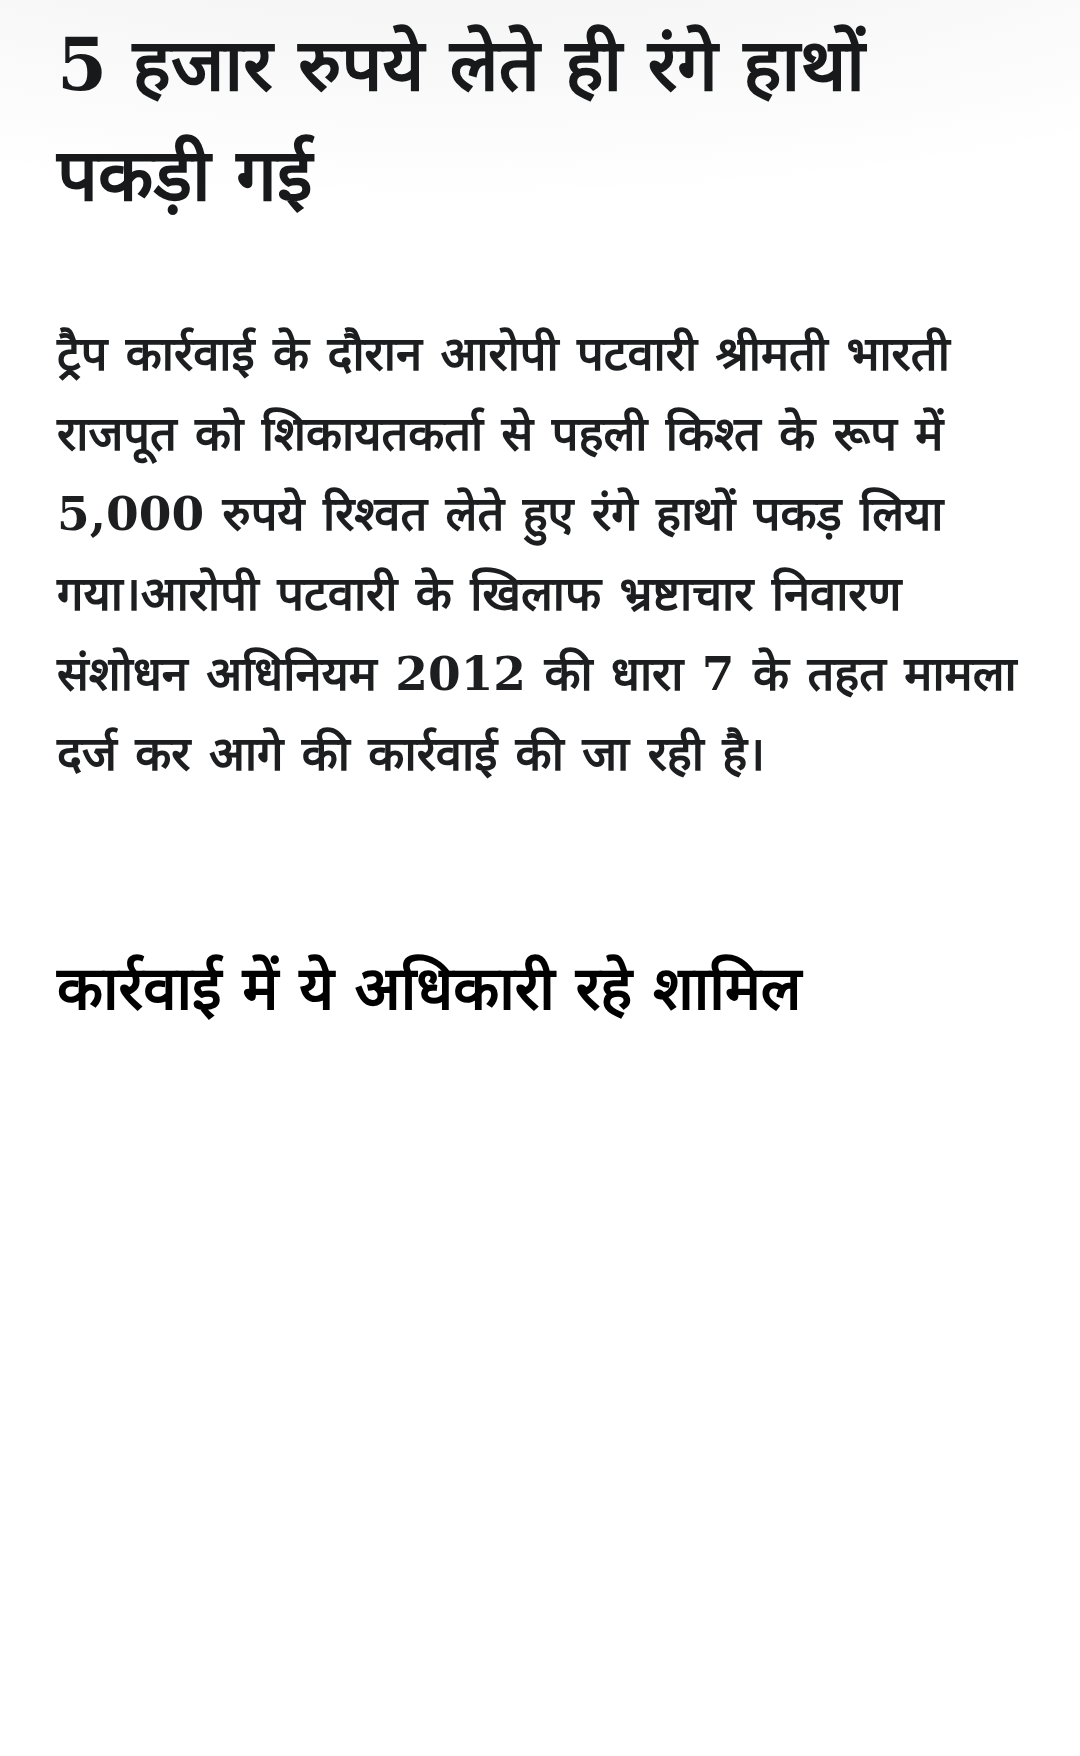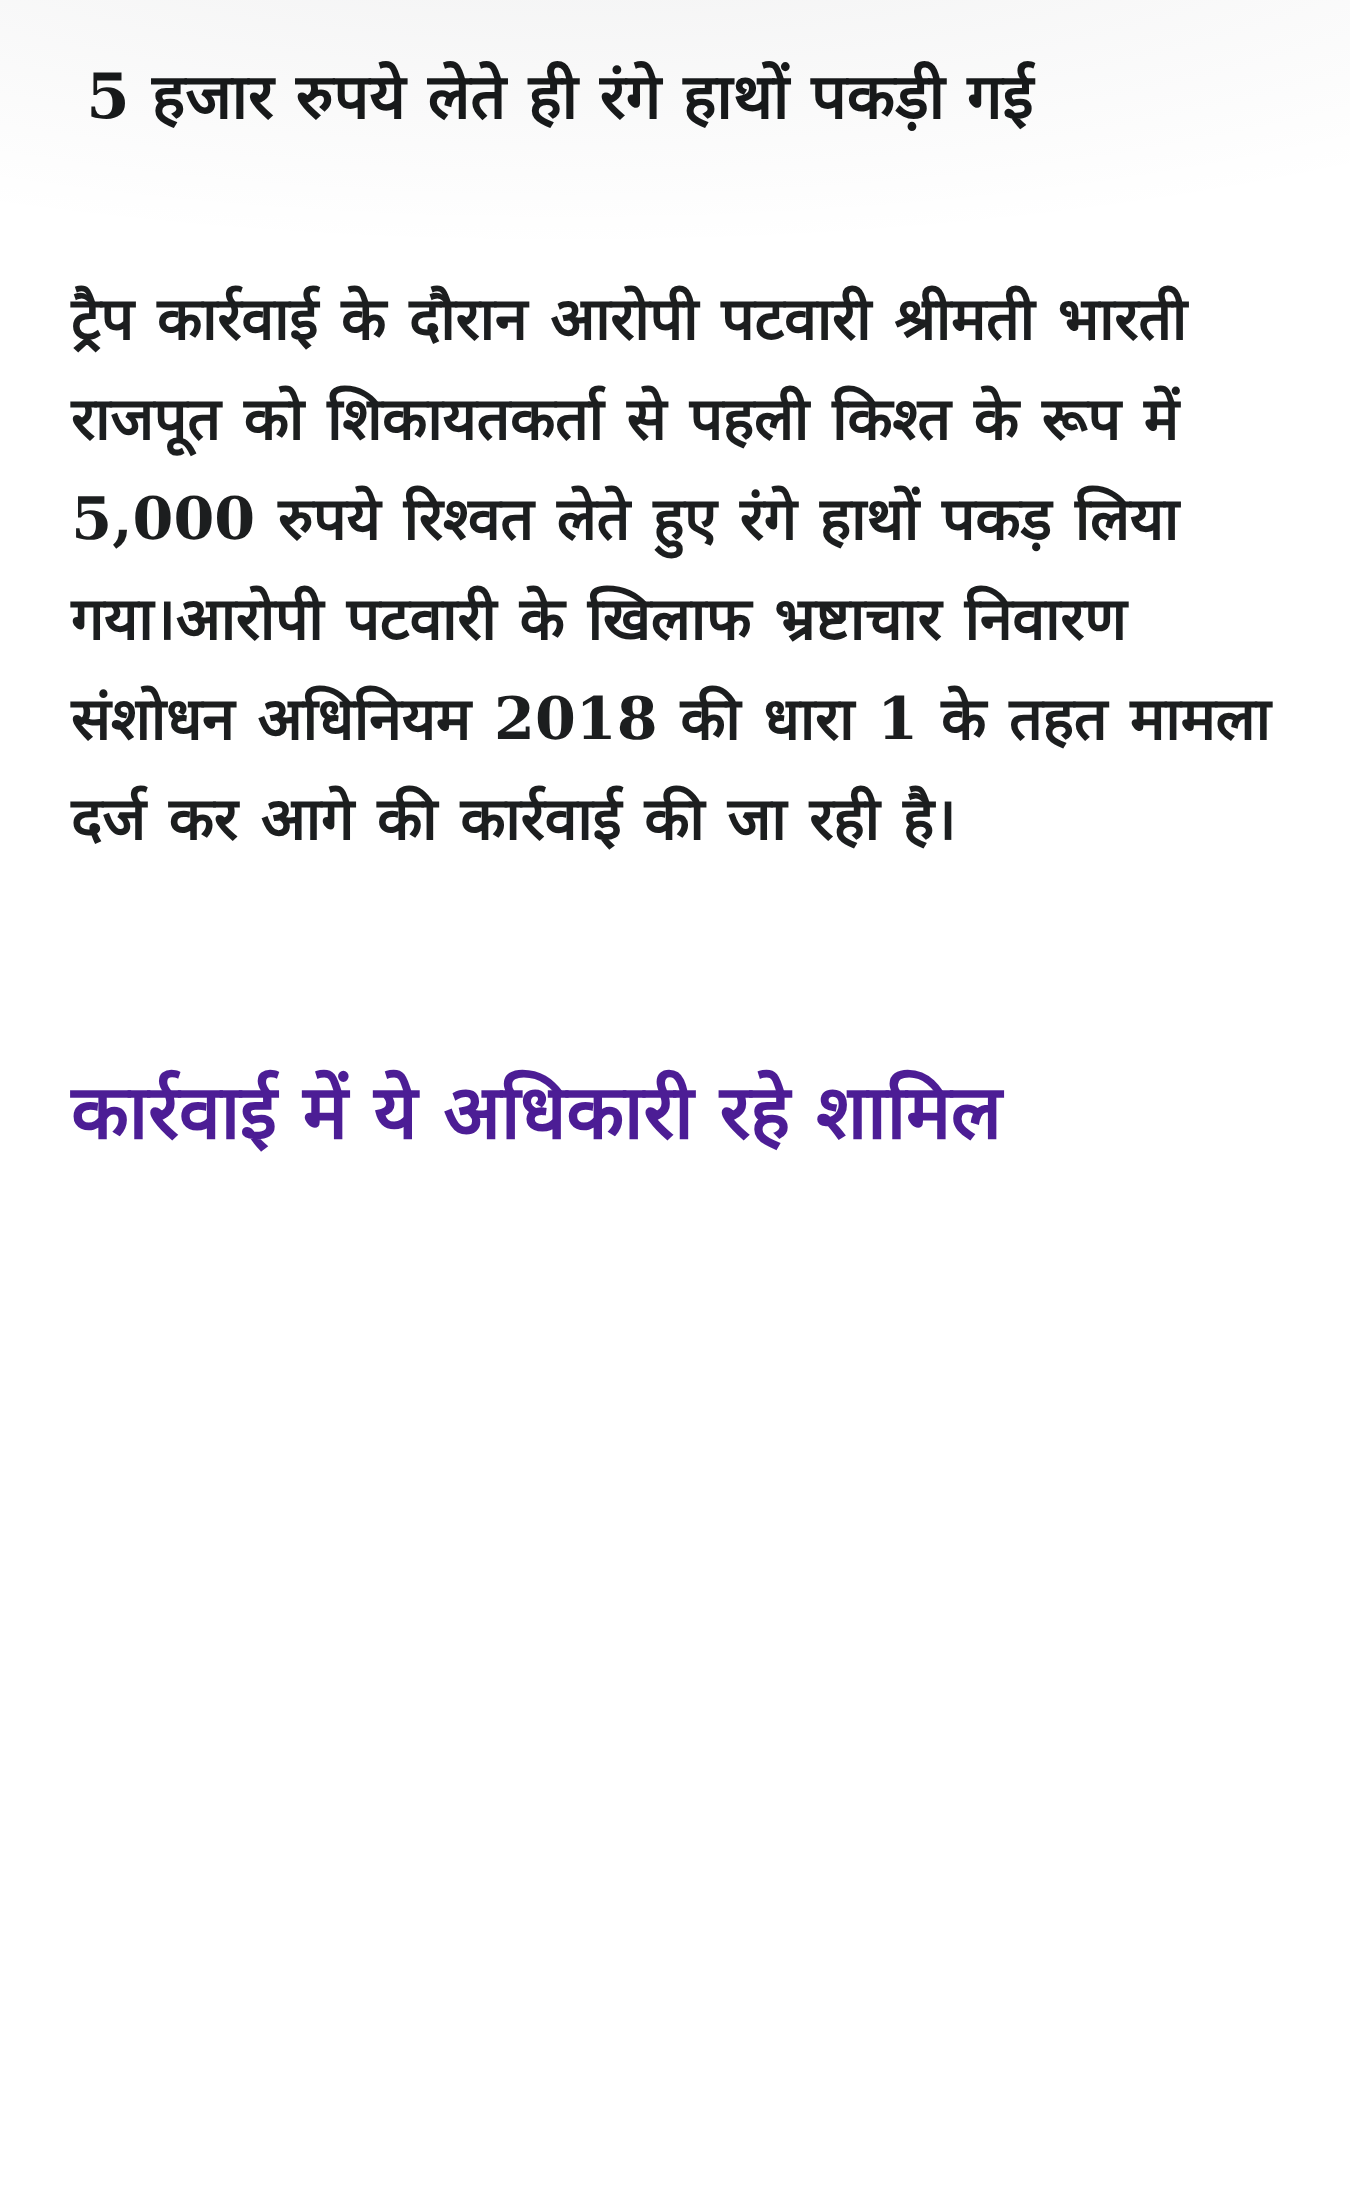--- a/index.html
+++ b/index.html
@@ -18,50 +18,50 @@
     background: radial-gradient(1500px 460px at 42% -140px,
                 rgba(32,34,40,0.075), rgba(32,34,40,0.0) 74%);
     pointer-events: none;
   }
   .article {
     position: relative;
     padding: 10px 60px 0 57px;
     color: #1c1e1f;
   }
   .headline {
-    margin: 12px;
-    font-size: 50px;
+    margin: 0;
+    font-size: 72px;
     line-height: 110px;
     font-weight: 700;
     color: #17191a;
     letter-spacing: 0.2px;
   }
   .body-para {
     margin: 84px 0 0 0;
     font-size: 47px;
     line-height: 80px;
     font-weight: 600;
     word-spacing: 2px;
   }
   .subheadline {
     margin: 148px 0 0 0;
     font-size: 60px;
     line-height: 92px;
     font-weight: 700;
-    color: #4c1d95;
+    color: #000000;
   }
   .body-para.second {
     margin-top: 100px;
   }
 </style>
 </head>
 <body>
 
 <div class="top-shade"></div>
 
 <article class="article">
   <h1 class="headline">5 हजार रुपये लेते ही रंगे हाथों पकड़ी गई</h1>
 
-  <p class="body-para">ट्रैप कार्रवाई के दौरान आरोपी पटवारी श्रीमती भारती राजपूत को शिकायतकर्ता से पहली किश्त के रूप में 5,000 रुपये रिश्वत लेते हुए रंगे हाथों पकड़ लिया गया।आरोपी पटवारी के खिलाफ भ्रष्टाचार निवारण संशोधन अधिनियम 2018 की धारा 1 के तहत मामला दर्ज कर आगे की कार्रवाई की जा रही है।</p>
+  <p class="body-para">ट्रैप कार्रवाई के दौरान आरोपी पटवारी श्रीमती भारती राजपूत को शिकायतकर्ता से पहली किश्त के रूप में 5,000 रुपये रिश्वत लेते हुए रंगे हाथों पकड़ लिया गया।आरोपी पटवारी के खिलाफ भ्रष्टाचार निवारण संशोधन अधिनियम 2012 की धारा 7 के तहत मामला दर्ज कर आगे की कार्रवाई की जा रही है।</p>
 
   <h2 class="subheadline">कार्रवाई में ये अधिकारी रहे शामिल</h2>
 
 </article>
 
 </body></html>

